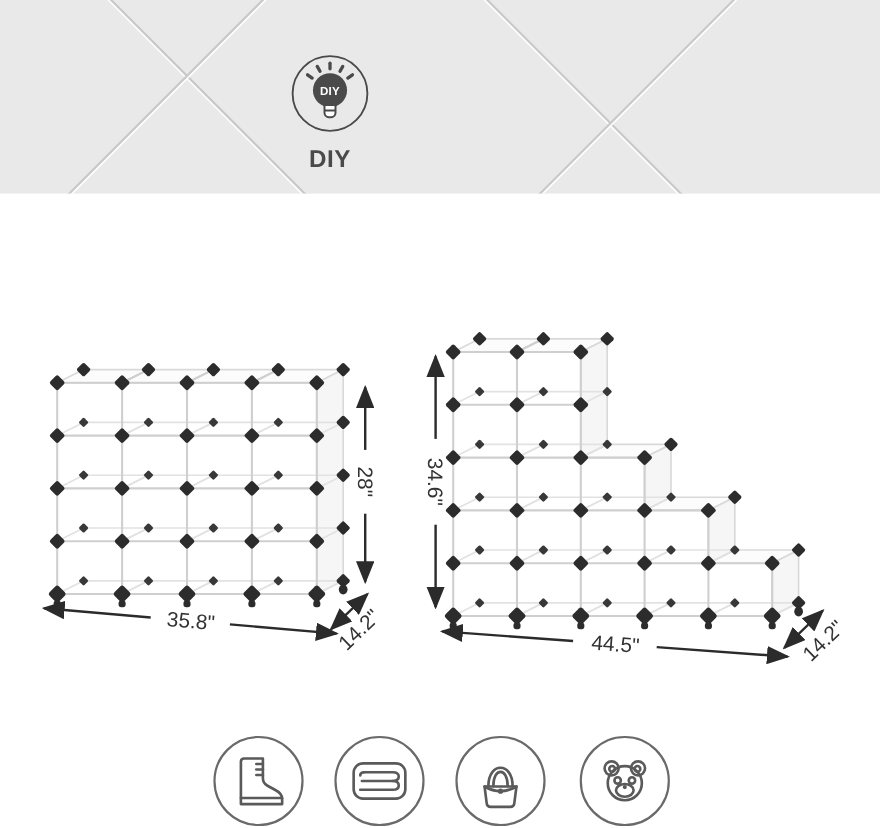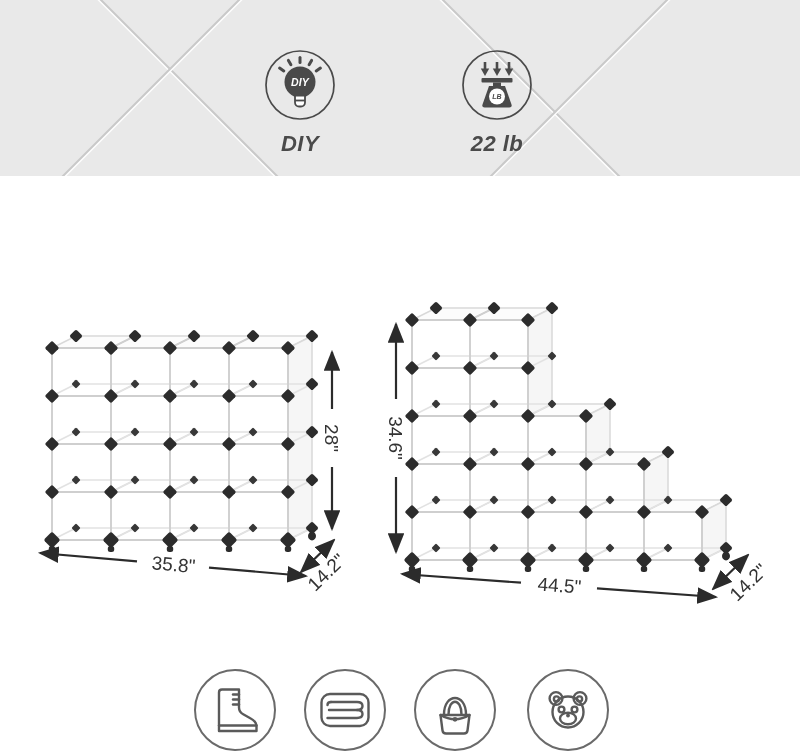--- a/index.html
+++ b/index.html
@@ -2,21 +2,21 @@
 <html><head>
 <meta charset="utf-8">
 <style>
   html,body{margin:0;padding:0;}
   body{width:800px;height:753px;position:relative;overflow:hidden;background:#ffffff;
        font-family:"Liberation Sans", sans-serif;}
 
   
   .banner{position:absolute;left:0;top:0;width:800px;height:176px;background:#e9e9e9;overflow:hidden;}
   .bline{position:absolute;height:2px;background:#c9c9c9;box-shadow:0 1.5px 0 rgba(255,255,255,.95);}
-  .feature{position:absolute;top:47px;width:140px;text-align:center;font-style:italic;}
+  .feature{position:absolute;top:47px;width:140px;text-align:center;}
   .feature-label{margin-top:4px;font-weight:700;font-size:22px;color:#4a4a4a;letter-spacing:.5px;}
   .ic-ring{fill:none;stroke:#4a4a4a;stroke-width:1.7;}
   .ic-dark{fill:#4a4a4a;}
   .ray{stroke:#4a4a4a;stroke-width:3;stroke-linecap:round;}
   .bulb-txt{fill:#ffffff;font-weight:700;font-size:10.5px;letter-spacing:.2px;text-anchor:middle;}
   .lb-txt{fill:#4a4a4a;font-weight:700;font-size:7px;text-anchor:middle;}
 
   
   .diagram-layer{position:absolute;left:0;top:0;}
   .face-top{fill:#fcfcfc;stroke:#d9d9d9;stroke-width:1.5;}
@@ -54,39 +54,20 @@
       <line class="ray" x1="21.8" y1="24" x2="17.6" y2="21"></line>
       <line class="ray" x1="54.2" y1="24" x2="58.4" y2="21"></line>
       <circle class="ic-dark" cx="38" cy="35" r="15.5"></circle>
       <text class="bulb-txt" x="38" y="39">DIY</text>
       <path d="M33 48.5 h10 v7 a4 4 0 0 1 -4 4 h-2 a4 4 0 0 1 -4 -4 Z" fill="#ffffff" stroke="#4a4a4a" stroke-width="1.8"></path>
       <line x1="33" y1="53.5" x2="43" y2="53.5" stroke="#4a4a4a" stroke-width="1.8"></line>
     </svg>
     <div class="feature-label">DIY</div>
   </div>
 
-  <div class="feature" style="left:427px">
-    <svg width="76" height="76" viewBox="0 0 76 76">
-      <circle class="ic-ring" cx="38" cy="38" r="34"></circle>
-      <g>
-        <line x1="26" y1="15" x2="26" y2="22" stroke="#4a4a4a" stroke-width="2.6"></line>
-        <polygon class="ic-dark" points="21.8,21.5 30.2,21.5 26,29"></polygon>
-        <line x1="38" y1="15" x2="38" y2="22" stroke="#4a4a4a" stroke-width="2.6"></line>
-        <polygon class="ic-dark" points="33.8,21.5 42.2,21.5 38,29"></polygon>
-        <line x1="50" y1="15" x2="50" y2="22" stroke="#4a4a4a" stroke-width="2.6"></line>
-        <polygon class="ic-dark" points="45.8,21.5 54.2,21.5 50,29"></polygon>
-      </g>
-      <rect class="ic-dark" x="22.5" y="31" width="31" height="4.5" rx="1"></rect>
-      <rect class="ic-dark" x="34" y="35.5" width="8" height="4"></rect>
-      <path class="ic-dark" d="M30 39 H46 L52.5 57.5 Q53.4 60.5 50.4 60.5 H25.6 Q22.6 60.5 23.5 57.5 Z"></path>
-      <circle cx="38" cy="49.5" r="8" fill="#ffffff"></circle>
-      <text class="lb-txt" x="38" y="52">LB</text>
-    </svg>
-    <div class="feature-label">22 lb</div>
-  </div>
 </div>
 
 <svg class="diagram-layer" width="800" height="753" viewBox="0 0 800 753">
   <defs>
     <marker id="arrowhead" viewBox="0 0 10 8" refX="9" refY="4" markerWidth="9.5" markerHeight="7.6" orient="auto-start-reverse">
       <path d="M0 0 L10 4 L0 8 Z"></path>
     </marker>
   </defs>
 
   <g id="unit-left">

